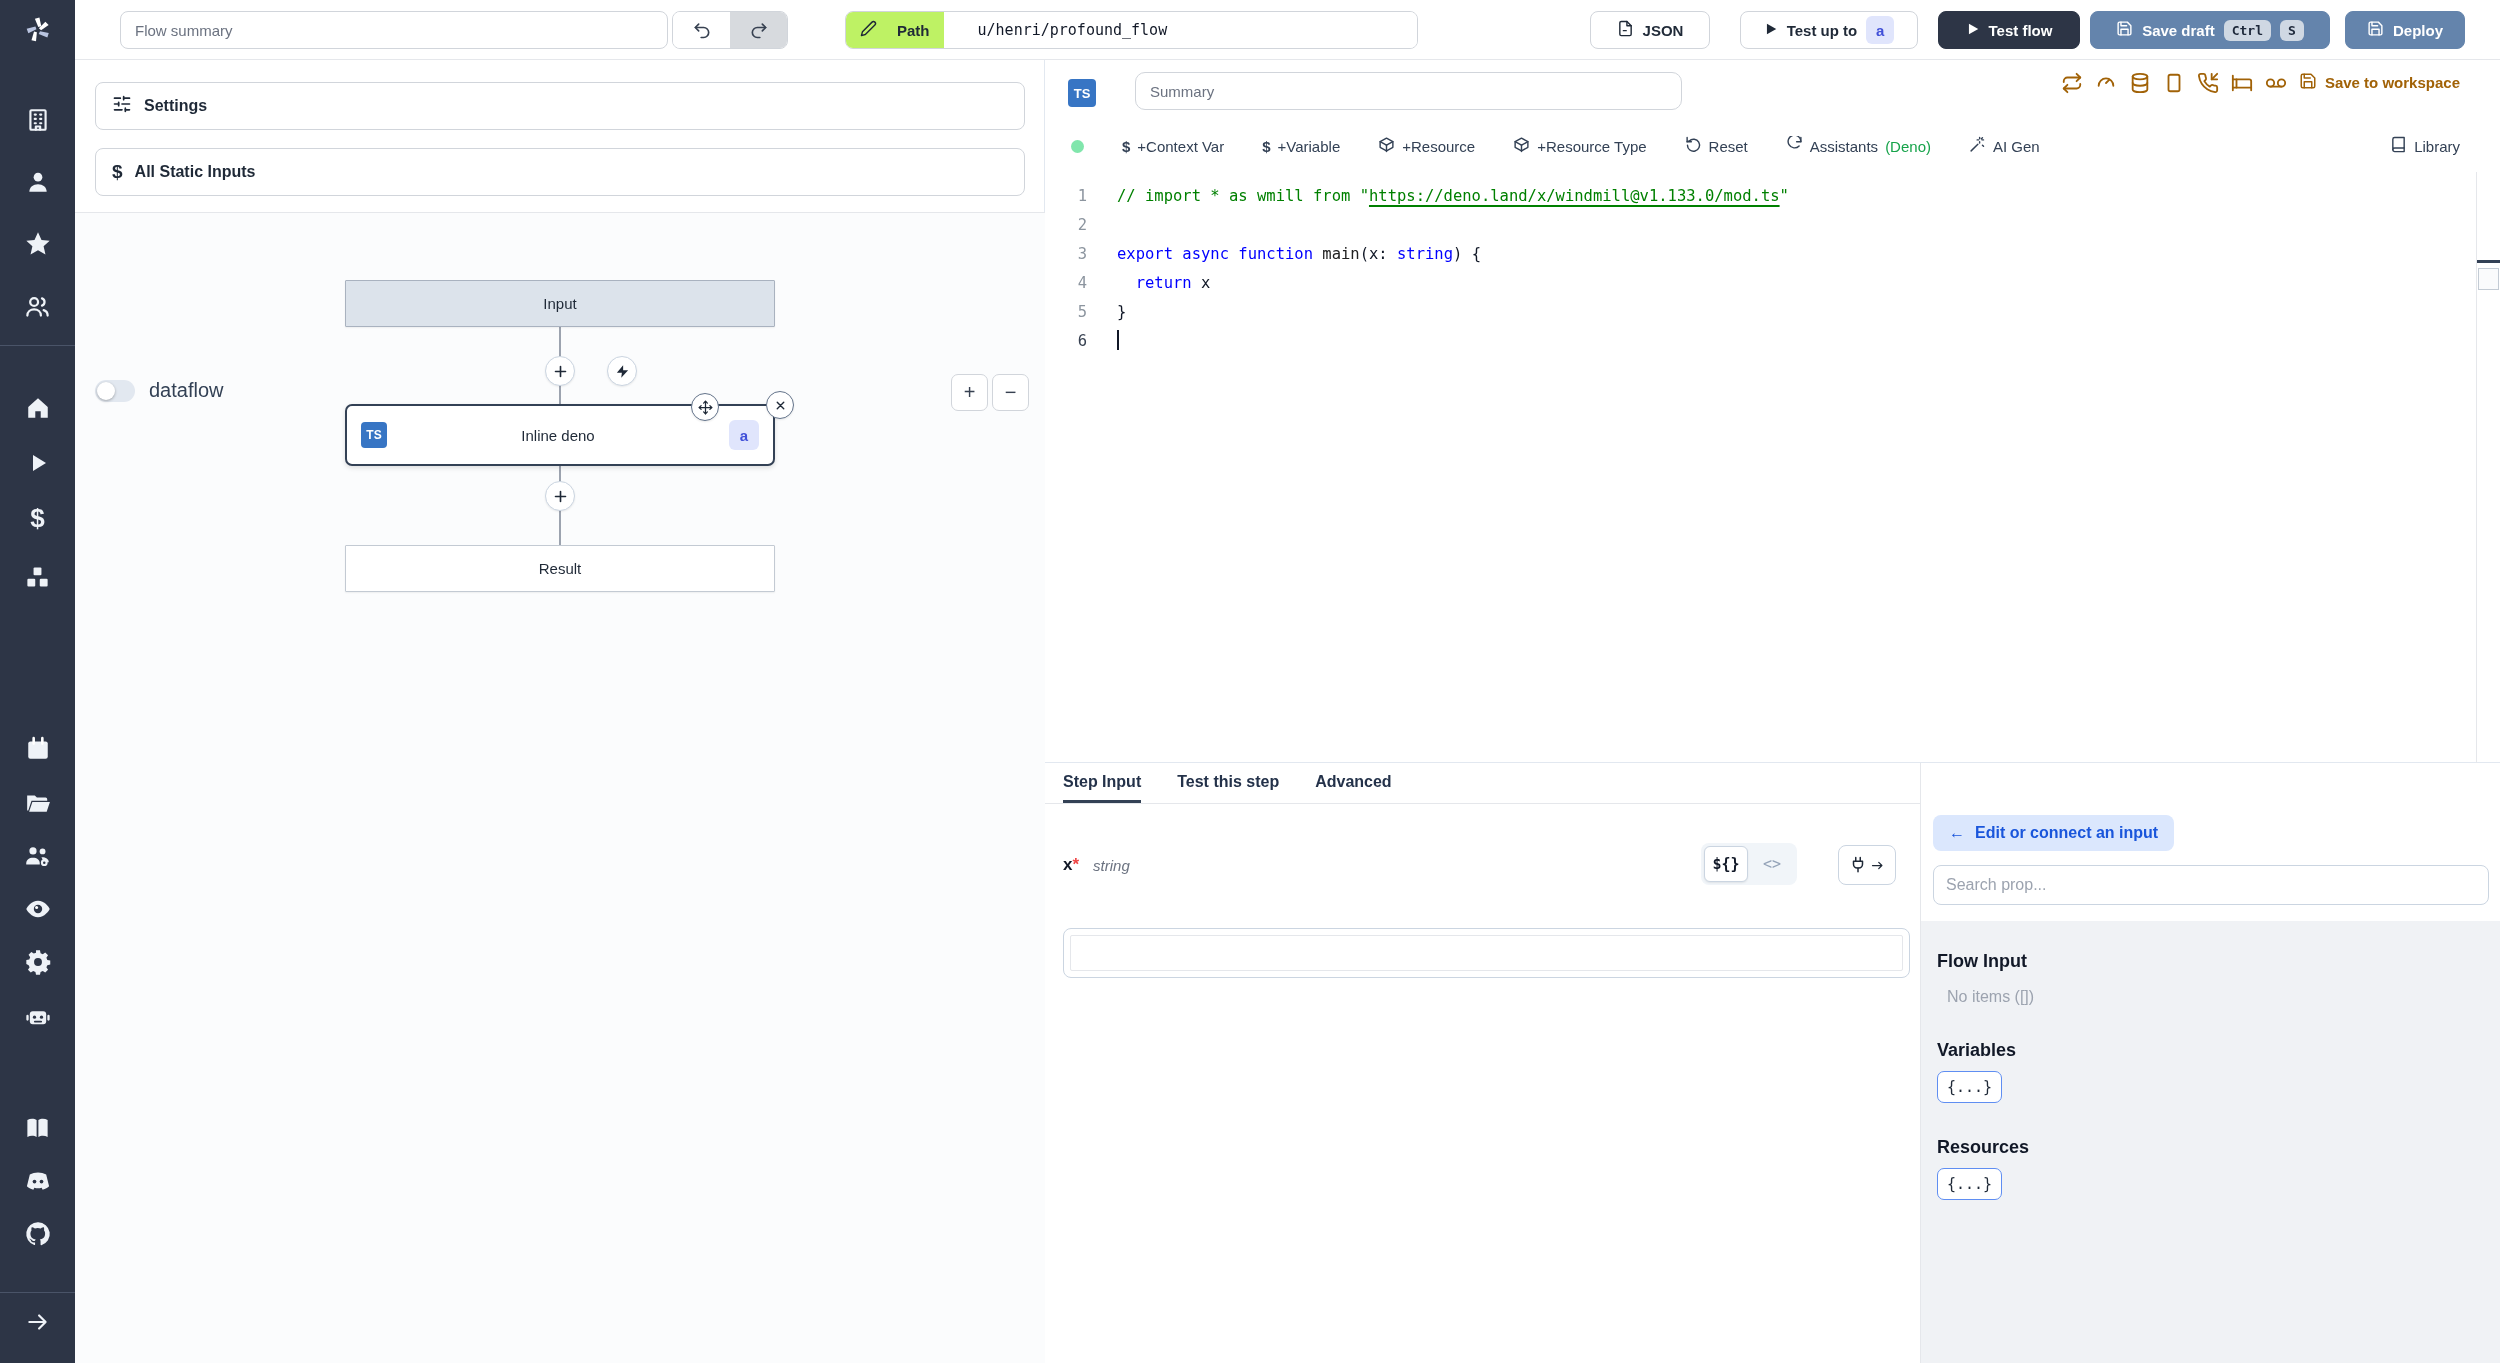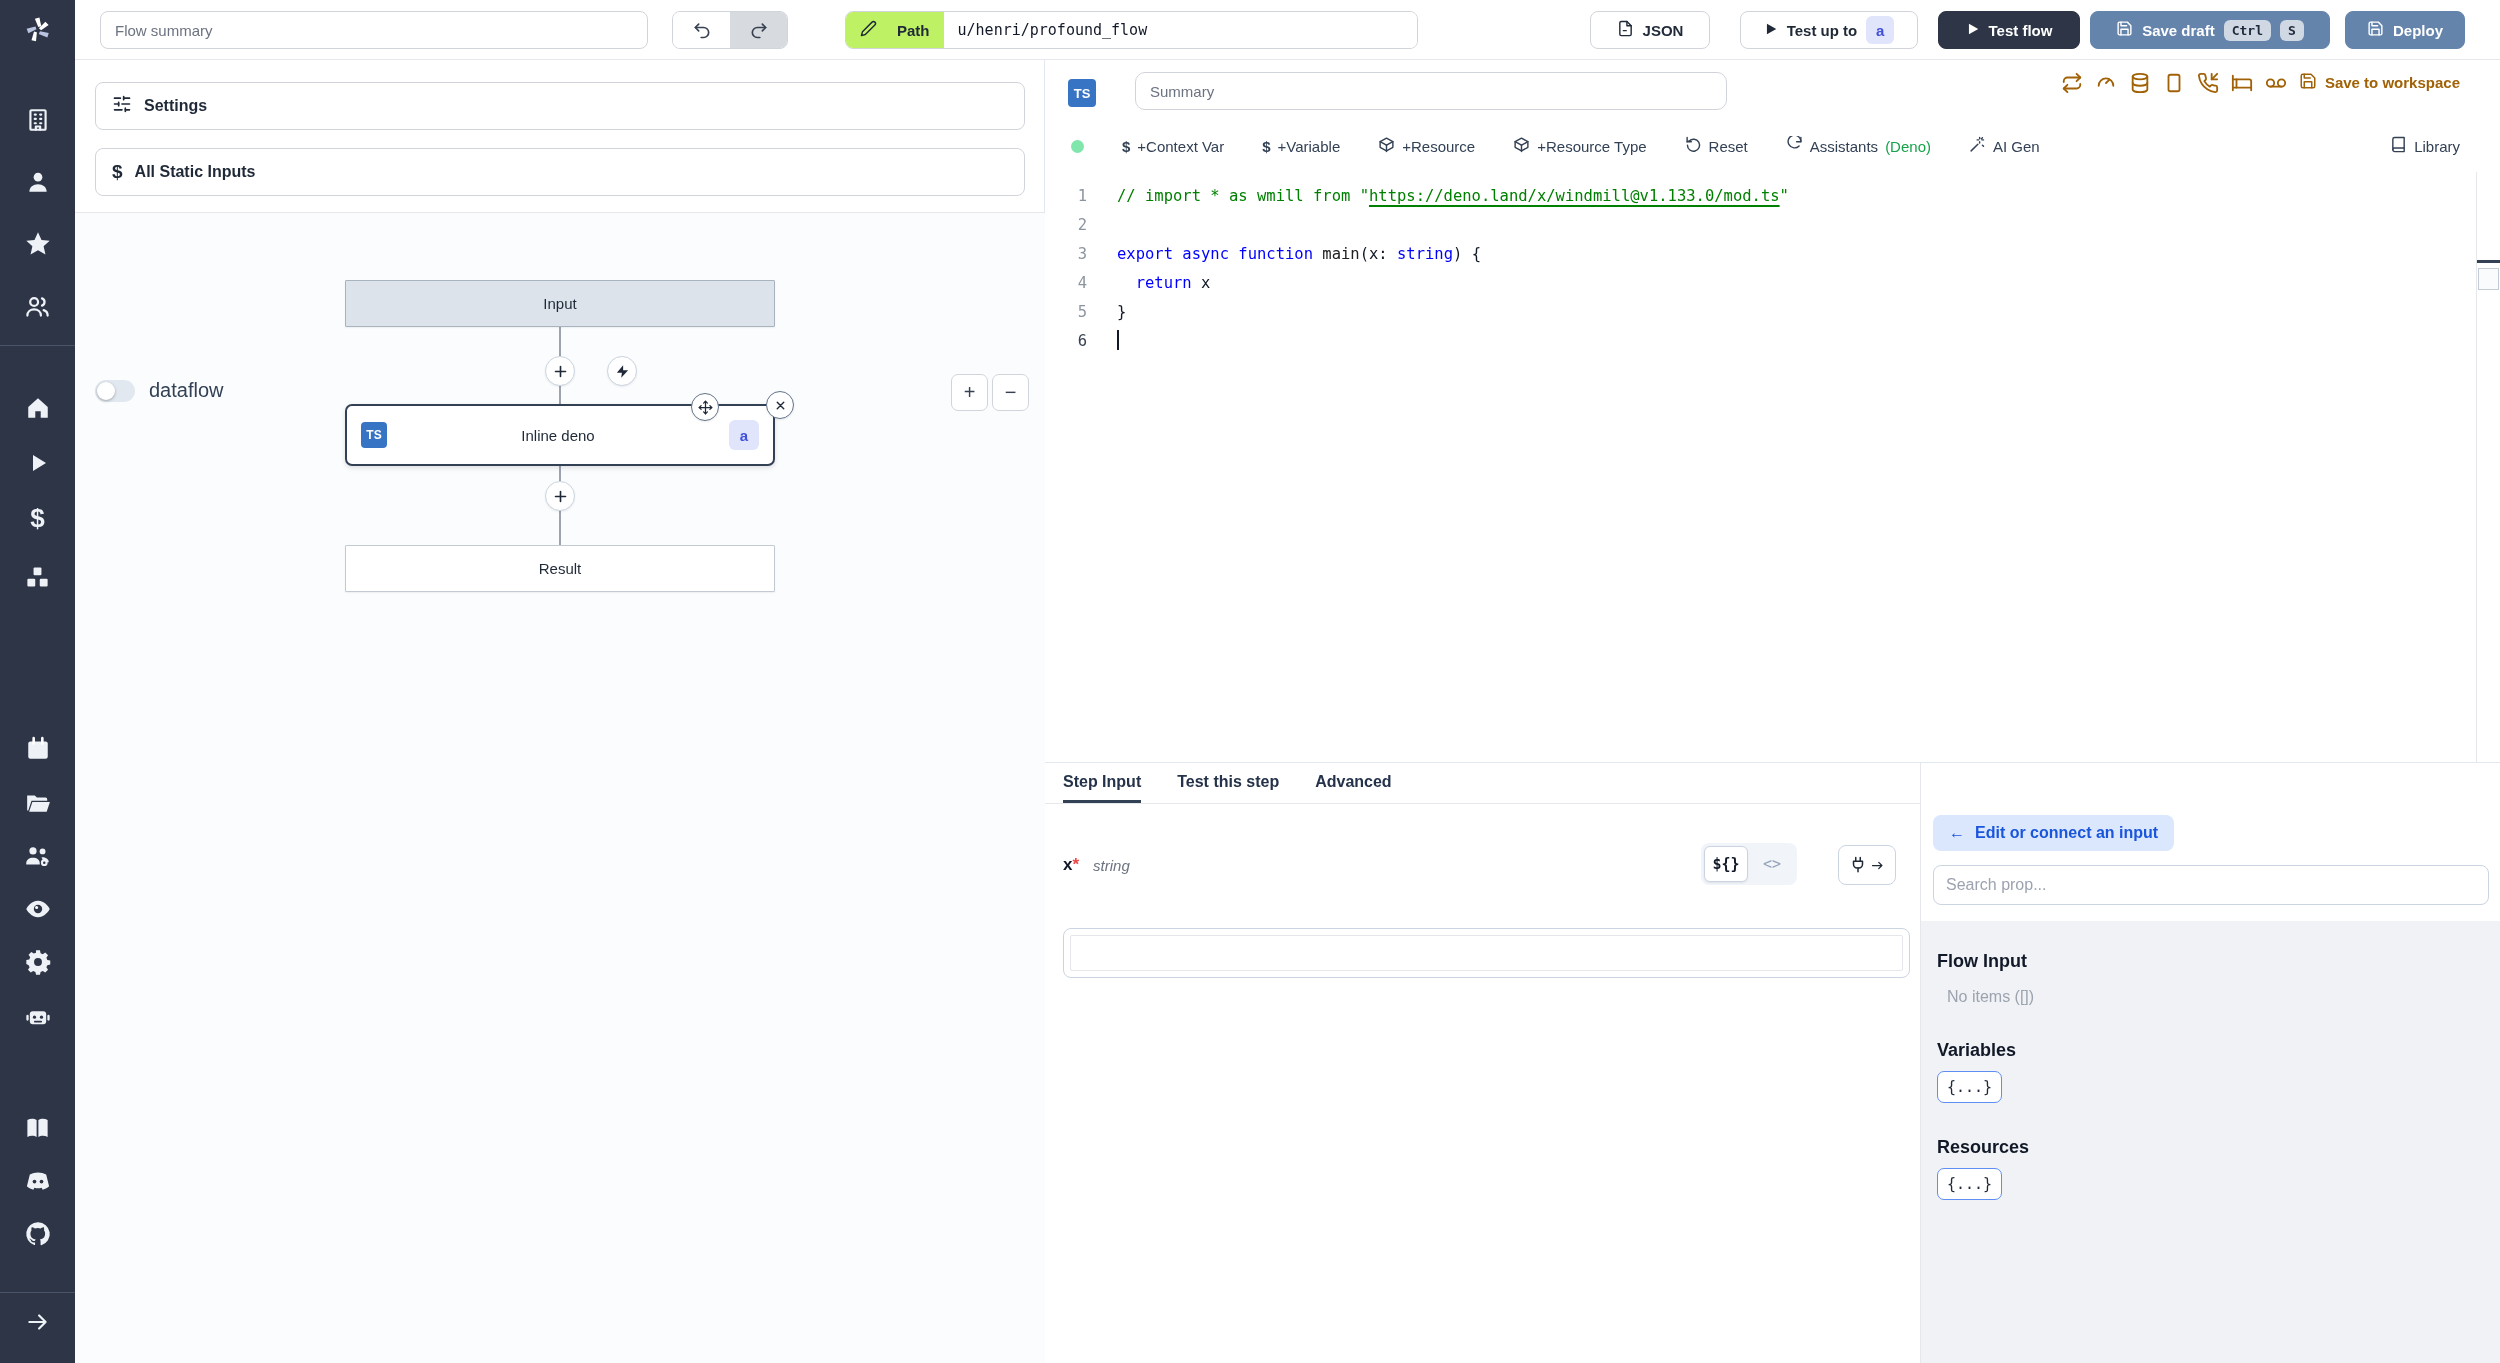--- a/index.html
+++ b/index.html
@@ -9,21 +9,21 @@
   .mono { font-family:"DejaVu Sans Mono", monospace; }
 
   
   .sidebar { position:absolute; left:0; top:0; width:75px; height:1363px; background:#2d3546; z-index:5; }
   .logo { width:75px; height:60px; display:flex; align-items:center; justify-content:center; }
   .nav-btn { position:absolute; left:0; width:75px; height:44px; display:flex; align-items:center; justify-content:center; color:#eef2f7; cursor:pointer; }
   .side-div { position:absolute; left:0; width:75px; border-top:1px solid #4a5468; }
 
   
   .topbar { position:absolute; left:75px; top:0; width:2425px; height:60px; background:#fff; border-bottom:1px solid #e5e7eb; z-index:4; }
-  .topbar input { outline:none; }
+  .topbar input { outline:none;margin-left:20px; }
   .fs-input { position:absolute; left:25px; top:11px; width:548px; height:38px; border:1px solid #d1d5db; border-radius:8px; padding:0 14px; font-size:15px; color:#111827; }
   .fs-input::placeholder { color:#6b7280; }
   .histgrp { position:absolute; left:597px; top:11px; height:38px; display:flex; border:1px solid #d1d5db; border-radius:8px; overflow:hidden; }
   .histgrp .hb { width:57px; height:36px; display:flex; align-items:center; justify-content:center; background:#fff; color:#374151; cursor:pointer; }
   .histgrp .hb.pressed { background:#d7dade; }
   .pathgrp { position:absolute; left:770px; top:11px; width:573px; height:38px; display:flex; border:1px solid #d1d5db; border-radius:8px; overflow:hidden; }
   .path-label { display:flex; align-items:center; gap:20px; background:#bef264; color:#1f2937; font-size:15px; font-weight:600; padding:0 14px; }
   .path-value { flex:1; border:none; font-size:15px; color:#111827; padding:0 14px; }
   .tb-btn { position:absolute; top:11px; height:38px; display:flex; align-items:center; justify-content:center; gap:9px; border-radius:8px; font-size:15px; font-weight:600; cursor:pointer; }
   .btn-white { background:#fff; border:1px solid #d1d5db; color:#1f2937; }
@@ -49,21 +49,21 @@
   .node-input { top:220px; height:47px; background:#dce3eb; border-color:#a9b2bf; }
   .node-step { top:344px; height:62px; border:2.5px solid #334155; border-radius:7px; justify-content:space-between; padding:0 14px; box-shadow:0 2px 5px rgba(0,0,0,.12); }
   .node-result { top:485px; height:47px; }
   .ts-badge { display:flex; align-items:center; justify-content:center; background:#3775c4; color:#fff; font-weight:700; border-radius:4px; }
   .circ { position:absolute; background:#fff; border:1px solid #cbd5e1; border-radius:50%; display:flex; align-items:center; justify-content:center; color:#1f2937; cursor:pointer; box-shadow:0 1px 2px rgba(0,0,0,.08); }
   .err-box { position:absolute; left:270px; top:1225px; width:430px; height:67px; background:#fdfdfe; border:1px solid #cbd5e1; border-radius:7px; display:flex; align-items:center; gap:16px; padding:0 18px; font-size:16px; font-weight:600; color:#1f2937; }
 
   
   .editor-panel { position:absolute; left:1045px; top:60px; width:1455px; height:703px; background:#fff; border-bottom:1px solid #e2e8f0; }
   .ed-ts { position:absolute; left:23px; top:19px; width:28px; height:28px; font-size:13px; }
-  .sum-input { position:absolute; left:90px; top:12px; width:592px; height:38px; border:1px solid #d1d5db; border-radius:10px; padding:0 14px; font-size:15px; color:#111827; outline:none; }
+  .sum-input { position:absolute; left:90px; top:12px; width:547px; height:38px; border:1px solid #d1d5db; border-radius:10px; padding:0 14px; font-size:15px; color:#111827; outline:none; }
   .sum-input::placeholder { color:#6b7280; }
   .ed-tools { position:absolute; right:40px; top:12px; height:38px; display:flex; align-items:flex-start; gap:12px; color:#a16207; }
   .ed-tools .tool { cursor:pointer; display:flex; align-items:center; }
   .stw { display:flex; align-items:center; gap:8px; font-size:15px; font-weight:600; cursor:pointer; }
   .ed-row2 { position:absolute; left:0; top:62px; width:1455px; height:48px; display:flex; align-items:center; gap:38px; padding:0 40px 0 26px; font-size:15px; color:#334155; }
   .ed-row2 .itm { display:flex; align-items:center; gap:7px; cursor:pointer; white-space:nowrap; }
   .dot { width:13px; height:13px; border-radius:50%; background:#81e6ac; }
   .deno-g { color:#16a34a; }
   .code-wrap { position:absolute; left:0; top:112px; width:1431px; height:591px; display:flex; font-family:"DejaVu Sans Mono", monospace; font-size:15.5px; line-height:29px; }
   .gutter { width:56px; text-align:right; padding:10px 14px 0 0; color:#8c959f; user-select:none; }

